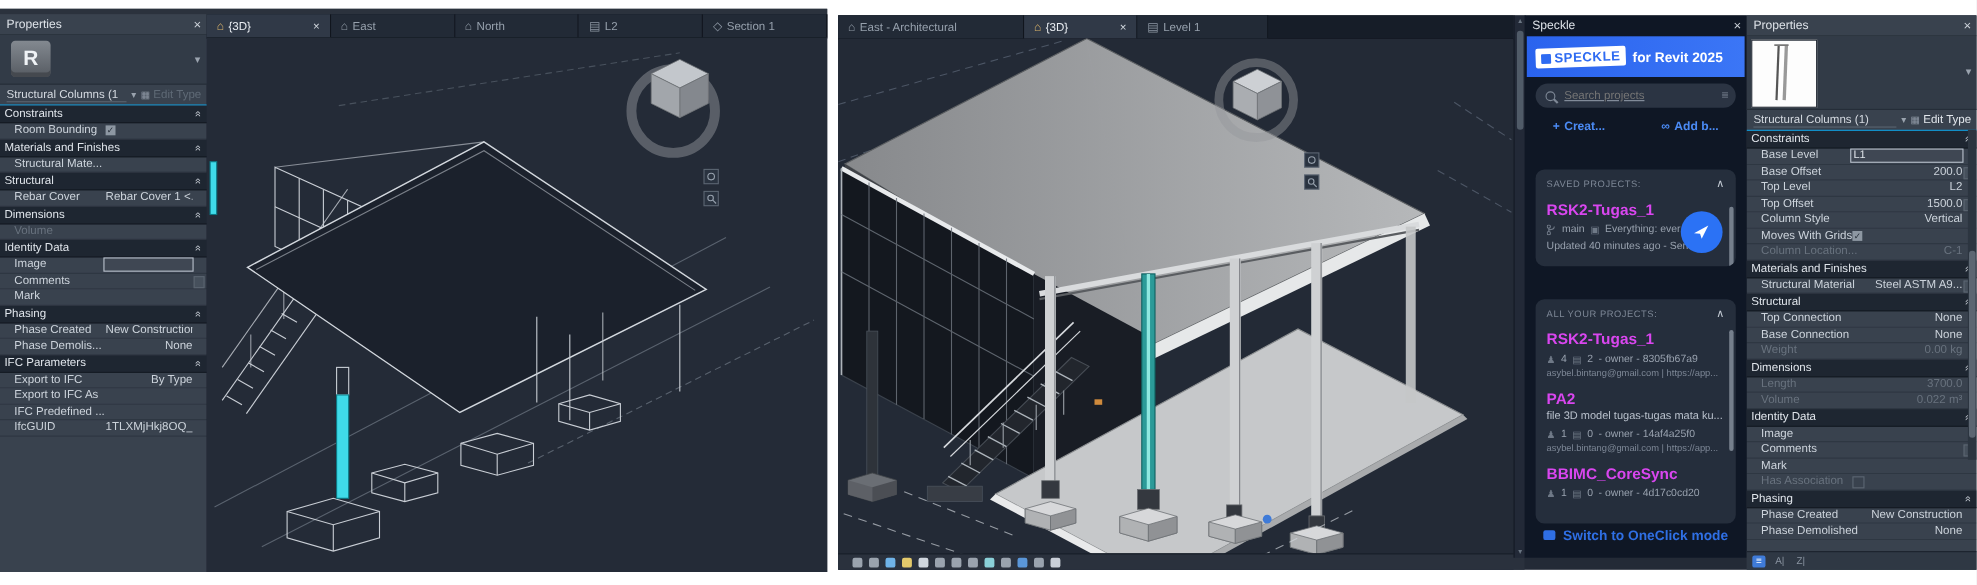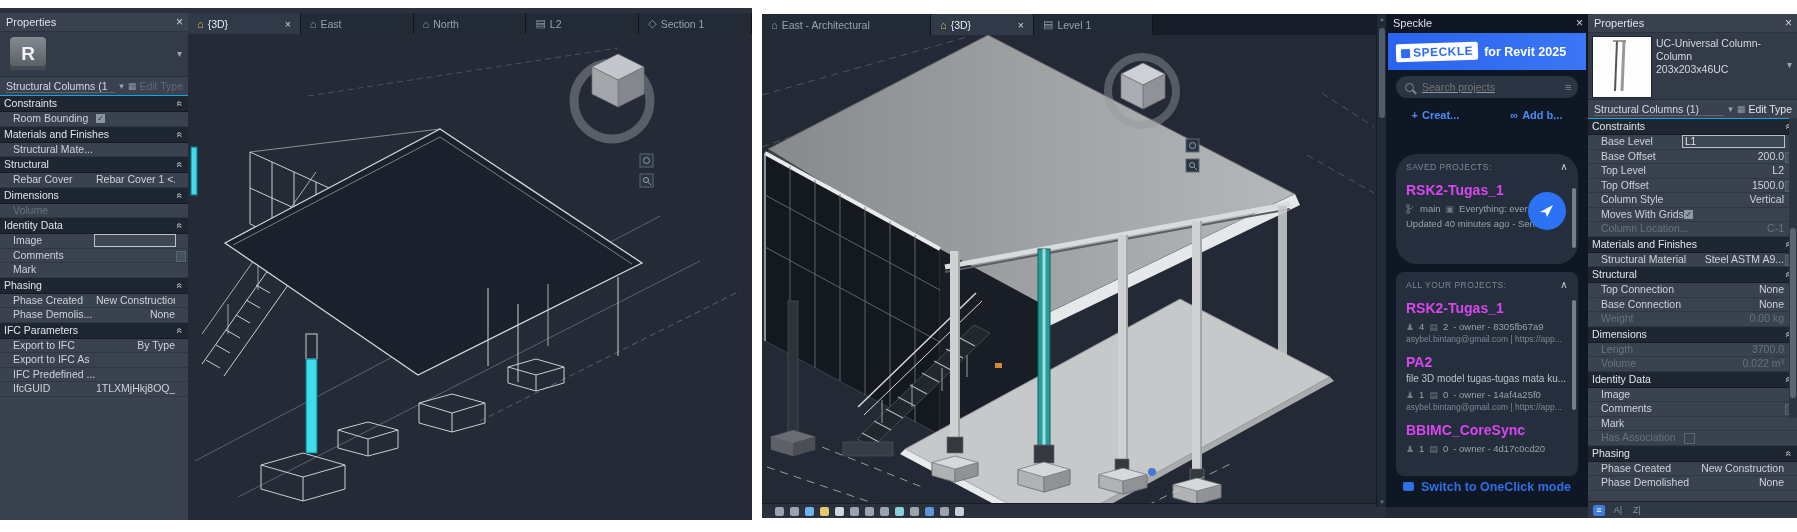--- a/index.html
+++ b/index.html
@@ -78,21 +78,21 @@
   .sp-logo .ltext{color:#2e6bf2;font-weight:bold;font-size:12px;letter-spacing:.5px;}
   .sp-for{color:#fff;font-size:12.5px;font-weight:bold;}
   .sp-search{position:absolute;left:10px;right:10px;top:62px;height:22px;background:#2b3443;border-radius:12px;display:flex;align-items:center;padding:0 9px;gap:6px;}
   .sicon{width:7px;height:7px;border:1.5px solid #7e8896;border-radius:50%;position:relative;flex:0 0 auto;}
   .sicon::after{content:"";position:absolute;width:5px;height:1.5px;background:#7e8896;transform:rotate(45deg);right:-4px;bottom:-2px;}
   .sp-search input{flex:1;background:transparent;border:none;outline:none;color:#8b95a4;font-size:10.5px;font-family:"Liberation Sans",sans-serif;text-decoration:underline;}
   .sp-filter{color:#7e8896;font-size:11px;}
   .sp-actions{position:absolute;left:0;right:0;top:92px;height:18px;display:flex;justify-content:space-around;font-size:11px;color:#4b8bf5;font-weight:bold;}
   .sp-actions .act{display:flex;gap:4px;align-items:center;}
   .sp-card{position:absolute;left:10px;right:10px;background:#252e3c;border-radius:8px;overflow:hidden;}
-  #sp-saved{top:140px;height:110px;border-radius:21px;}
+  #sp-saved{top:140px;height:88px;}
   #sp-all{top:258px;height:204px;}
   .sp-card-head{position:relative;padding:8px 10px 0 10px;font-size:8.5px;letter-spacing:.5px;color:#7d8796;}
   .sp-chev{position:absolute;right:10px;top:7px;color:#c6cdd6;font-size:10px;}
   .sp-pname{font-size:14px;font-weight:bold;color:#d946ef;padding:10px 10px 0 10px;}
   .sp-meta{display:flex;gap:5px;align-items:center;padding:5px 10px 0 10px;font-size:9.5px;color:#98a1ae;white-space:nowrap;overflow:hidden;}
   .sp-meta .mic{color:#6f7987;font-size:9px;}
   .sp-upd{padding:4px 10px 0 10px;font-size:9.5px;color:#98a1ae;white-space:nowrap;overflow:hidden;}
   .sp-contact{padding:2px 10px 0 10px;font-size:8.5px;color:#7d8796;white-space:nowrap;overflow:hidden;}
   .sp-desc{padding:3px 10px 0 10px;font-size:10px;color:#b9c1cc;white-space:nowrap;overflow:hidden;}
   .sp-send{position:absolute;right:12px;top:38px;width:38px;height:38px;border-radius:50%;background:#2b72f5;display:flex;align-items:center;justify-content:center;}
@@ -566,25 +566,20 @@
         <span class="pclose">×</span>
       </div>
       <div class="type-area" style="height:66px">
         <div class="thumbbox">
           <svg width="56" height="58" viewBox="0 0 56 58">
               <line x1="24" y1="4" x2="22" y2="54" stroke="#555" stroke-width="2"></line>
               <line x1="31" y1="4" x2="29" y2="54" stroke="#999" stroke-width="3"></line>
               <line x1="20" y1="4" x2="33" y2="4" stroke="#777" stroke-width="1.5"></line>
             </svg>
         </div>
-        <div class="type-name">
-          <div>UC-Universal Column-</div>
-          <div>Column</div>
-          <div>203x203x46UC</div>
-        </div>
         <span class="tp-chev">▾</span>
       </div>
       <div class="selrow">
         <span class="slabel">Structural Columns (1)</span>
         <span class="chev">▾</span>
         <span class="edittype lit">
           <span class="eticon">▦</span>
           <span>Edit Type</span>
         </span>
       </div>

